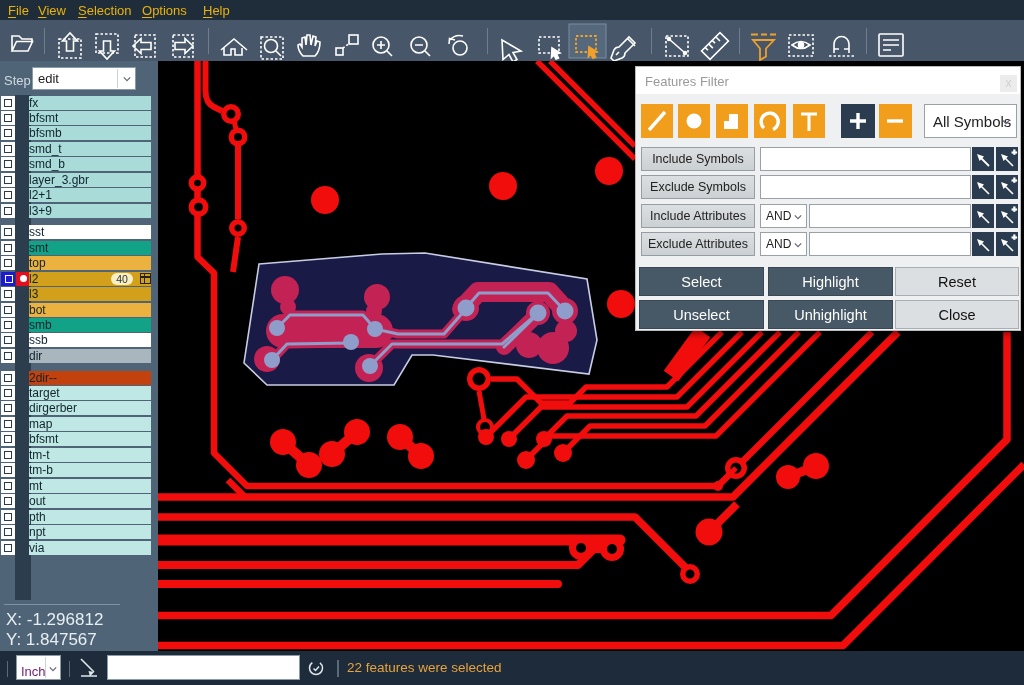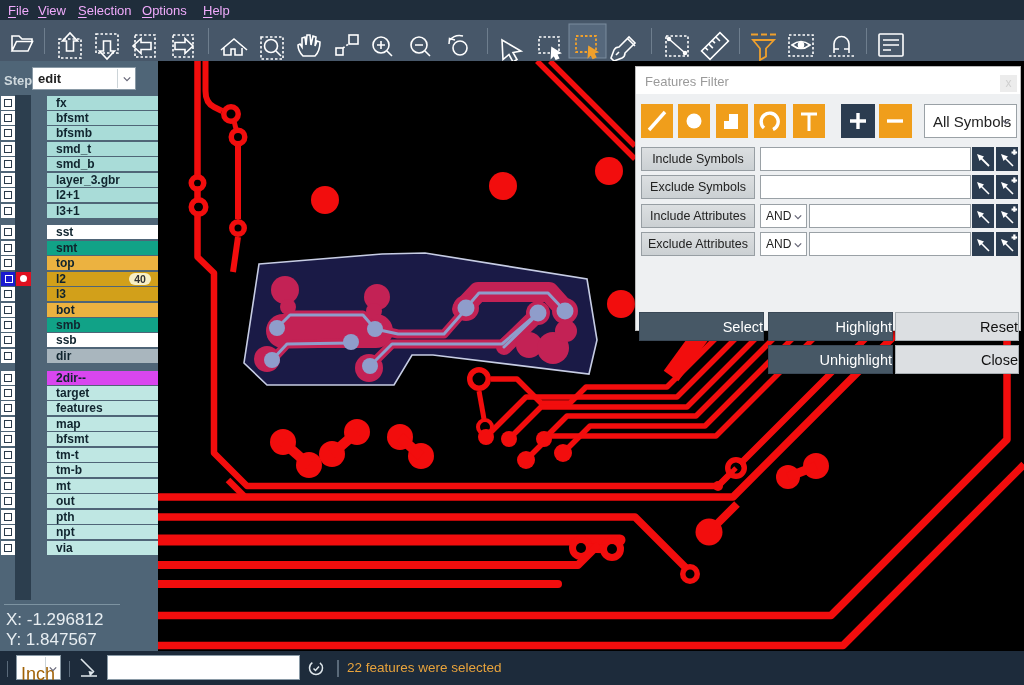--- a/index.html
+++ b/index.html
@@ -1,55 +1,55 @@
 <!DOCTYPE html>
 <html><head>
 <meta charset="utf-8">
 <style>
   html,body{margin:0;padding:0;}
   body{width:1024px;height:685px;position:relative;overflow:hidden;
        font-family:"Liberation Sans",sans-serif;background:#1f2d3b;}
   .abs{position:absolute;}
   
-  #menubar{left:0;top:0;width:1024px;height:20px;background:#1f2d3b;color:#f0abfc;
+  #menubar{left:0;top:0;width:1024px;height:20px;background:#1f2d3b;color:#eab308;
            font-size:13px;}
   #menubar span{position:absolute;top:3px;}
   #menubar u{text-decoration:underline;text-underline-offset:2px;}
   
   #toolbar{left:0;top:20px;width:1024px;height:41px;background:#475769;}
   .tsep{position:absolute;top:8px;width:1px;height:26px;background:#6e7e8e;}
   
-  #panel{left:0;top:61px;width:158px;height:590px;background:#4f6577;font-weight:bold;}
+  #panel{left:0;top:61px;width:158px;height:590px;background:#4f6577;}
   #steplbl{left:4px;top:12px;color:#cfd9de;font-size:13px;}
   #stepdd{left:32px;top:6px;width:104px;height:23px;background:#fff;border:1px solid #8a9aa6;box-sizing:border-box;}
   #stepdd .txt{position:absolute;left:5px;top:3px;font-size:13px;color:#222;}
   #stepdd .dv{position:absolute;right:17px;top:1px;bottom:1px;width:1px;background:#ccd4d8;}
   .chev{position:absolute;width:8px;height:8px;}
   .row{position:absolute;left:0;width:158px;height:14px;}
   .cb{position:absolute;left:1px;top:0px;width:14px;height:14px;background:#fff;}
   .cb i{position:absolute;left:3px;top:3px;width:6px;height:6px;border:1.5px solid #2a3a4a;background:#fff;}
-  .nm{position:absolute;left:47px;top:0;width:122px;height:14px;font-size:12px;color:#10242e;
-      padding-left:9px;box-sizing:border-box;line-height:14px;}
+  .nm{position:absolute;left:29px;top:0;width:122px;height:14px;font-size:12px;color:#10242e;
+      padding-left:0;box-sizing:border-box;line-height:14px;}
   
   #canvas{left:158px;top:61px;width:866px;height:590px;background:#000;}
   
   #status{left:0;top:651px;width:1024px;height:34px;background:#1d2b3b;}
   #xy{left:0px;top:600px;width:158px;height:51px;background:#4f6577;color:#e8eef2;font-size:17px;}
   
   #dialog{left:635px;top:66px;width:386px;height:265px;background:#eef0f2;
           border:1px solid #bbb;box-sizing:border-box;box-shadow:2px 3px 6px rgba(0,0,0,.45);}
   #dtitle{position:absolute;left:0;top:0;width:100%;height:27px;background:#fff;}
   #dtitle span{position:absolute;left:9px;top:7px;font-size:13px;color:#9a9a9a;}
   #dclose{position:absolute;right:3px;top:8px;width:17px;height:17px;background:#ececec;color:#cfcfcf;
           font-size:12px;line-height:16px;text-align:center;}
   .lblbtn{position:absolute;left:5px;width:114px;height:24px;background:linear-gradient(#dcdfe1,#cbd0d3);
           border:1px solid #979ea3;box-sizing:border-box;font-size:12.5px;color:#222;
           text-align:center;line-height:22px;}
   .dinput{position:absolute;height:24px;background:#fff;border:1px solid #9aa1a6;box-sizing:border-box;}
-  .bigbtn{position:absolute;width:125px;height:29px;font-size:14.5px;text-align:right;line-height:29px;margin-top:45px;}
+  .bigbtn{position:absolute;width:125px;height:29px;font-size:14.5px;text-align:center;line-height:29px;}
   .dark{background:#475866;color:#fff;border:1px solid #3a4856;box-sizing:border-box;}
   .lite{background:#dcdfe2;color:#111;border:1px solid #a8aeb2;box-sizing:border-box;}
   .andd{position:absolute;width:47px;height:24px;background:#fff;border:1px solid #9aa1a6;
         box-sizing:border-box;font-size:12px;color:#222;}
 </style>
 </head>
 <body>
 
 <div id="menubar" class="abs">
   <span style="left:8px"><u>F</u>ile</span>
@@ -209,21 +209,21 @@
       <div class="row" style="top:127.20000000000002px">
         <div class="cb">
           <i></i>
         </div>
         <div class="nm" style="background:#a9dcd8">l2+1</div>
       </div>
       <div class="row" style="top:142.65px">
         <div class="cb">
           <i></i>
         </div>
-        <div class="nm" style="background:#a9dcd8">l3+1</div>
+        <div class="nm" style="background:#a9dcd8">l3+9</div>
       </div>
       <div class="row" style="top:164.29999999999998px">
         <div class="cb">
           <i></i>
         </div>
         <div class="nm" style="background:#ffffff">sst</div>
       </div>
       <div class="row" style="top:179.74999999999997px">
         <div class="cb">
           <i></i>
@@ -275,33 +275,33 @@
       <div class="row" style="top:287.8999999999999px">
         <div class="cb">
           <i></i>
         </div>
         <div class="nm" style="background:#a9b6be">dir</div>
       </div>
       <div class="row" style="top:309.5499999999999px">
         <div class="cb">
           <i></i>
         </div>
-        <div class="nm" style="background:#d946ef">2dir--</div>
+        <div class="nm" style="background:#c2410c">2dir--</div>
       </div>
       <div class="row" style="top:324.9999999999999px">
         <div class="cb">
           <i></i>
         </div>
         <div class="nm" style="background:#bfe7e3">target</div>
       </div>
       <div class="row" style="top:340.4499999999999px">
         <div class="cb">
           <i></i>
         </div>
-        <div class="nm" style="background:#bfe7e3">features</div>
+        <div class="nm" style="background:#bfe7e3">dirgerber</div>
       </div>
       <div class="row" style="top:355.89999999999986px">
         <div class="cb">
           <i></i>
         </div>
         <div class="nm" style="background:#bfe7e3">map</div>
       </div>
       <div class="row" style="top:371.34999999999985px">
         <div class="cb">
           <i></i>
@@ -565,28 +565,29 @@
       <span style="position:absolute;left:5px;top:4px">AND</span>
     <svg class="chev" style="right:4px;top:8px" viewBox="0 0 10 10">
         <path d="M1 3 l4 4 4-4" stroke="#667" fill="none" stroke-width="1.5"></path>
       </svg>
     </div>
   <div class="dinput" style="left:173px;top:137px;width:162px"></div>
   <div class="dinput" style="left:173px;top:165px;width:162px"></div>
   <div class="bigbtn dark" style="left:3px;top:200px">Select</div>
   <div class="bigbtn lite" style="left:259px;top:200px;width:124px">Reset</div>
   <div class="bigbtn dark" style="left:132px;top:200px">Highlight</div>
+  <div class="bigbtn dark" style="left:3px;top:233px">Unselect</div>
   <div class="bigbtn lite" style="left:259px;top:233px;width:124px">Close</div>
   <div class="bigbtn dark" style="left:132px;top:233px">Unhighlight</div>
 </div>
 
 <div id="status" class="abs">
   <div class="abs" style="left:7px;top:10px;width:1px;height:16px;background:#5a6a7a"></div>
   <div class="abs" style="left:16px;top:4px;width:45px;height:25px;background:#fff;border:1px solid #8a9aa6;box-sizing:border-box">
-    <span style="position:absolute;left:4px;top:8px;font-size:18px;color:#a16207">Inch</span>
+    <span style="position:absolute;left:4px;top:8px;font-size:13px;color:#701a75">Inch</span>
     <span style="position:absolute;right:14px;top:1px;bottom:1px;width:1px;background:#ccd4d8"></span>
     <svg class="chev" style="right:3px;top:9px" viewBox="0 0 10 10">
         <path d="M1 3 l4 4 4-4" stroke="#667" fill="none" stroke-width="1.5"></path>
       </svg>
   </div>
   <div class="abs" style="left:69px;top:10px;width:1px;height:16px;background:#5a6a7a"></div>
   <svg class="abs" style="left:78px;top:6px" width="22" height="22">
     <path d="M3 2 L16 15 M3 19 h16" stroke="#dfe7ec" stroke-width="1.6" fill="none"></path>
     <path d="M16 15 l-5.5-1 1.5 5.5 z" fill="#dfe7ec"></path>
   </svg>

